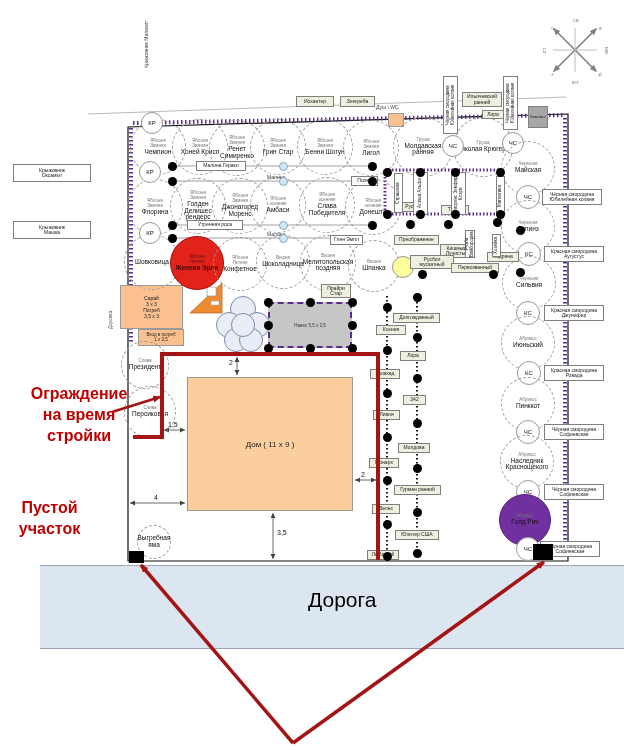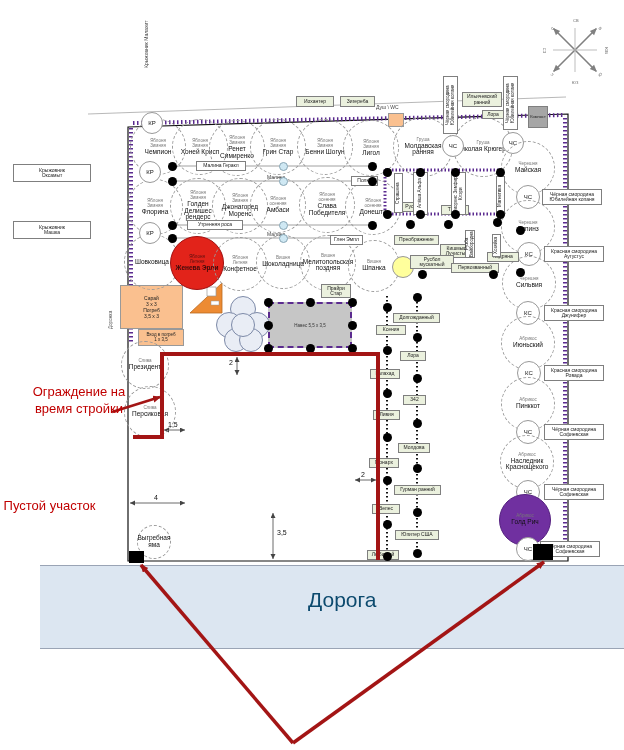--- a/index.html
+++ b/index.html
@@ -4,21 +4,21 @@
 <style>
   html,body{margin:0;padding:0;background:#fff;}
   #stage{position:relative;width:624px;height:750px;background:#fff;overflow:hidden;
          font-family:"Liberation Sans", sans-serif;}
   svg{position:absolute;left:0;top:0;}
   .layer2{z-index:2}.layer7{z-index:7}
 
   
   #road{position:absolute;left:40px;top:565px;width:584px;height:82px;
         background:var(--road_fill);border-top:1px solid #9aa4b5;border-bottom:1px solid #9aa4b5;z-index:1;}
-  #road span{position:absolute;left:268px;top:22px;font-size:21px;color:#0c4a6e;}
+  #road span{position:absolute;left:268px;top:22px;font-size:21px;color:#000000;}
 
   
   .struct{position:absolute;box-sizing:border-box;z-index:3;display:flex;align-items:center;
           justify-content:center;text-align:center;white-space:pre-line;color:#222;}
   #house{left:187px;top:377px;width:166px;height:134px;background:var(--house_orange);
          border:1px solid #999;font-size:8px;}
   #shed{left:120px;top:285px;width:63px;height:44px;background:var(--shed_orange);
         border:1px solid #999;font-size:5px;line-height:1.2;}
   #cellar{left:138px;top:329px;width:46px;height:17px;background:var(--shed_orange);
           border:1px solid #999;font-size:4.5px;line-height:1.1;}
@@ -55,22 +55,22 @@
 
   .txt{position:absolute;font-size:5px;color:#444;white-space:pre-line;z-index:6;}
   .txt.dim{font-size:7px;color:#111;}
   .txt.vtiny{writing-mode:vertical-rl;transform:rotate(180deg);font-size:4.5px;color:#555;}
   .txt.compass{font-size:4px;color:#666;}
 
   .dot{position:absolute;width:9px;height:9px;border-radius:50%;background:#000;z-index:6;}
   .ldot{position:absolute;width:9px;height:9px;border-radius:50%;background:var(--raspberry_blue);
         border:1px solid #88a6b5;box-sizing:border-box;z-index:6;}
 
-  .ann{position:absolute;color:var(--annotation_red);font-size:13px;line-height:1.3;
-       text-align:center;z-index:8;}
+  .ann{position:absolute;color:var(--annotation_red);font-size:16px;line-height:1.3;
+       text-align:center;z-index:8;font-weight:bold;}
   #ann-empty{text-align:center;}
 </style>
 </head>
 <body>
 
 <div id="stage">
 
   <div id="road">
     <span>Дорога</span>
   </div>
@@ -137,20 +137,23 @@
       <polygon points="-3,24 0,31 3,24" fill="#808080"></polygon>
       <polygon points="-24,-3 -31,0 -24,3" fill="#808080"></polygon>
       <polygon points="24,-3 31,0 24,3" fill="#808080"></polygon>
       <g transform="rotate(45)" stroke="#b5b5b5" stroke-width="0.9">
         <line x1="0" y1="-22" x2="0" y2="22"></line>
         <line x1="-22" y1="0" x2="22" y2="0"></line>
       </g>
     </g>
   </svg>
 
+  <div id="house" class="struct">
+    <span>Дом ( 11 x 9 )</span>
+  </div>
   <div id="shed" class="struct">
     <span>Сарай
 3 х 3
 Погреб
 3,5 х 3</span>
   </div>
   <div id="cellar" class="struct">
     <span>Вход в погреб
 1 х 3,5</span>
   </div>

